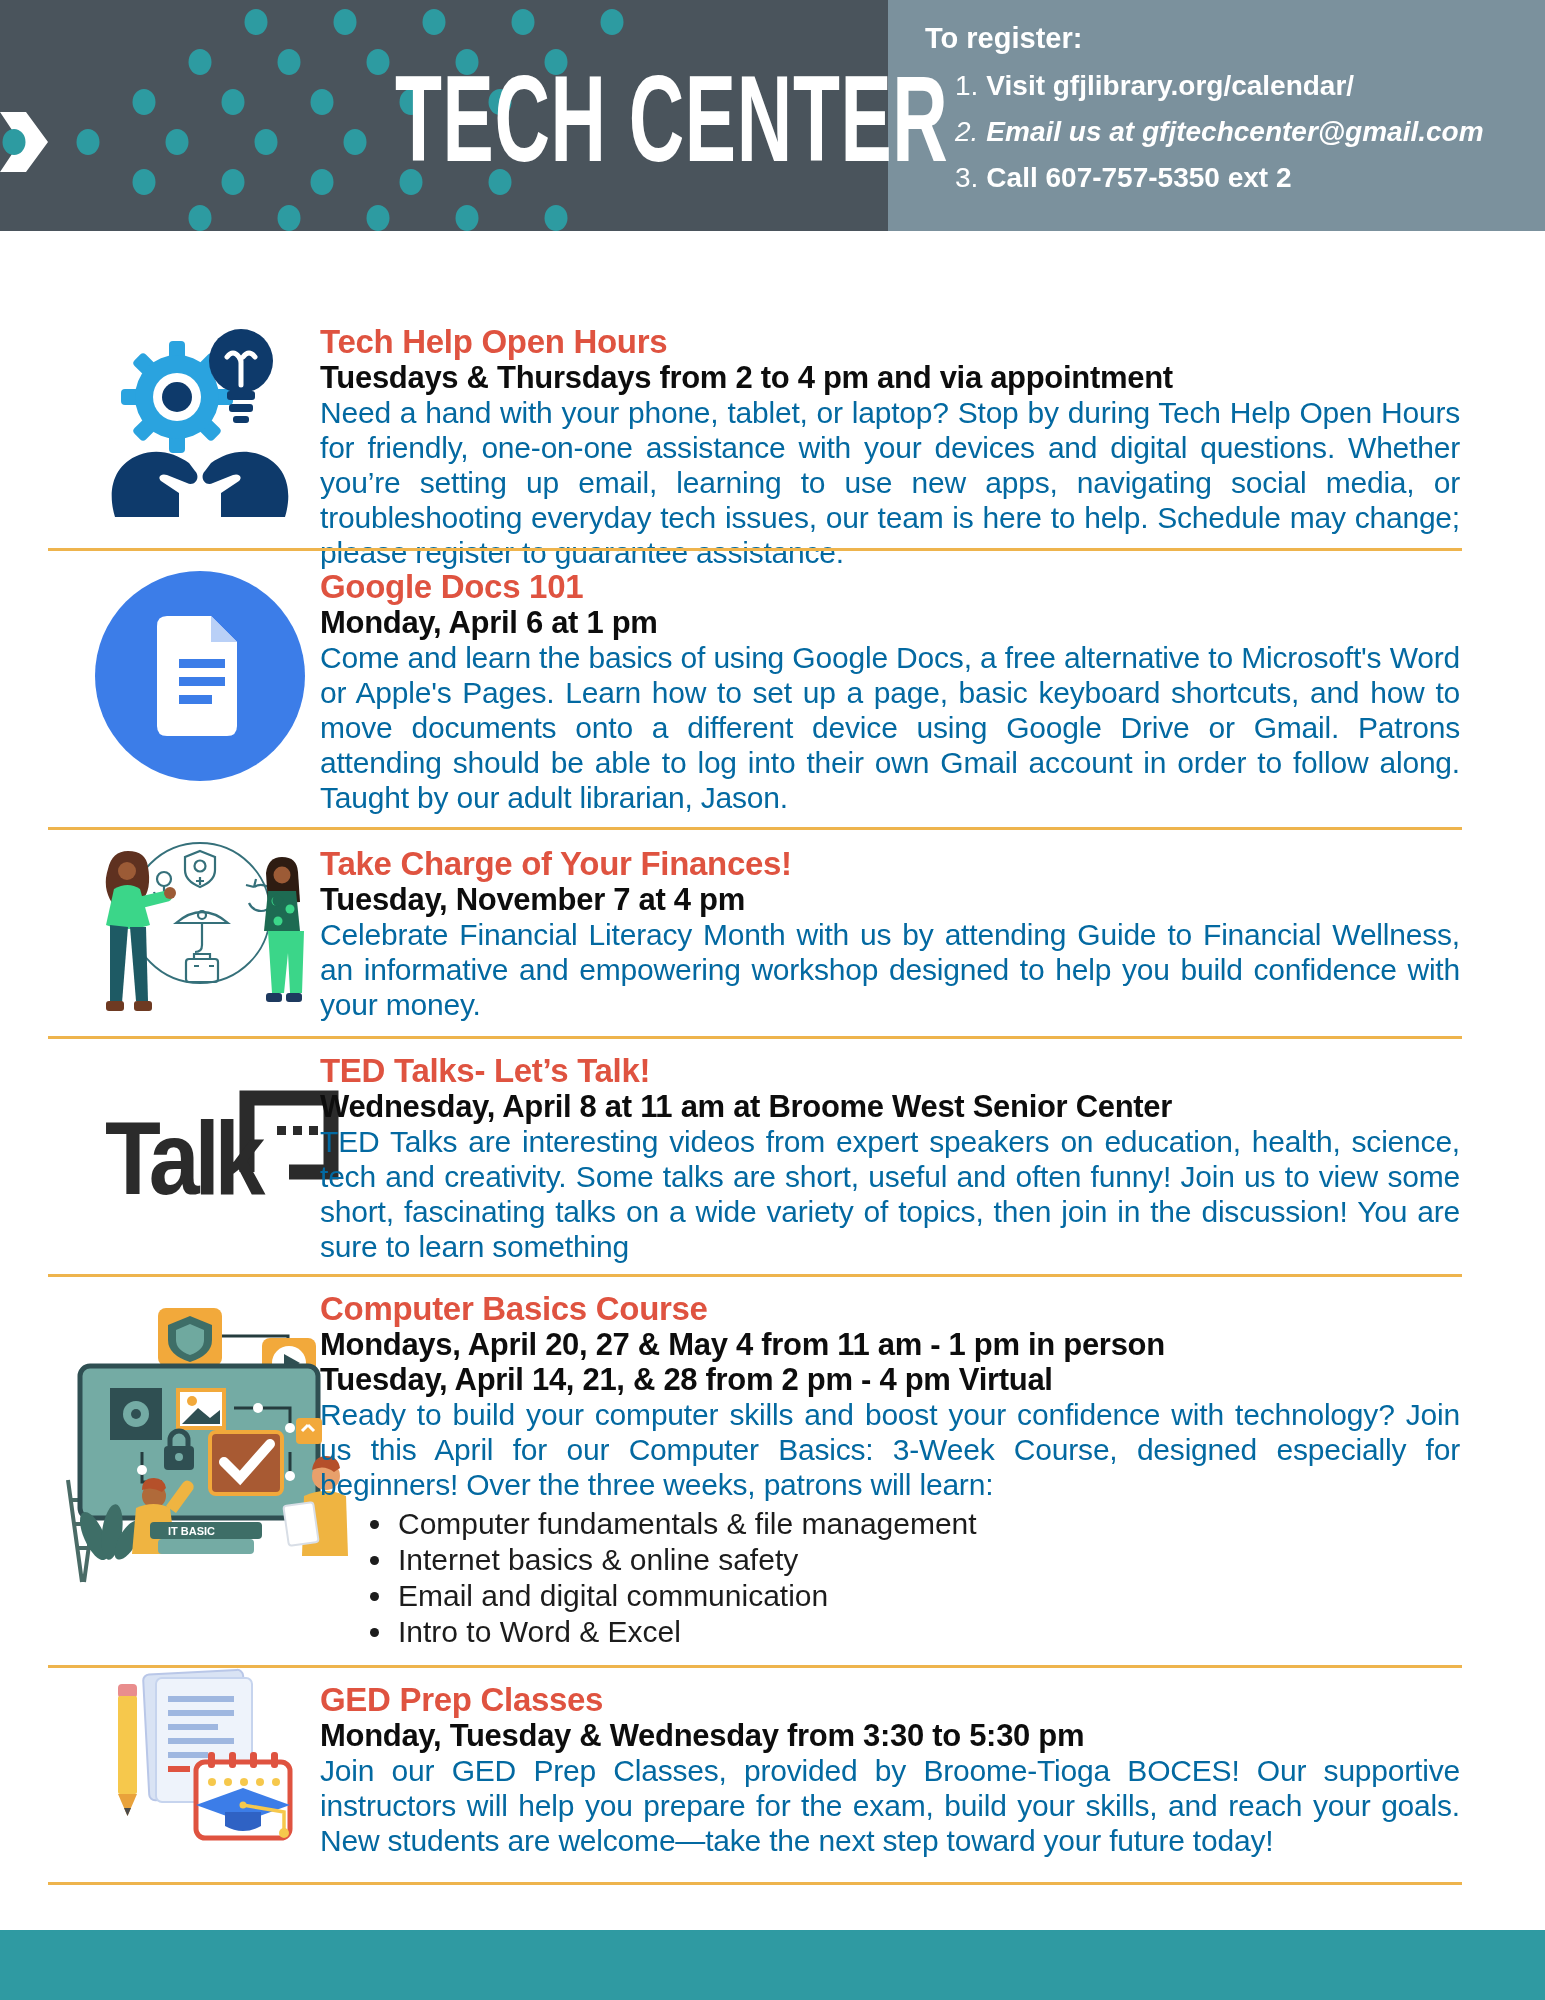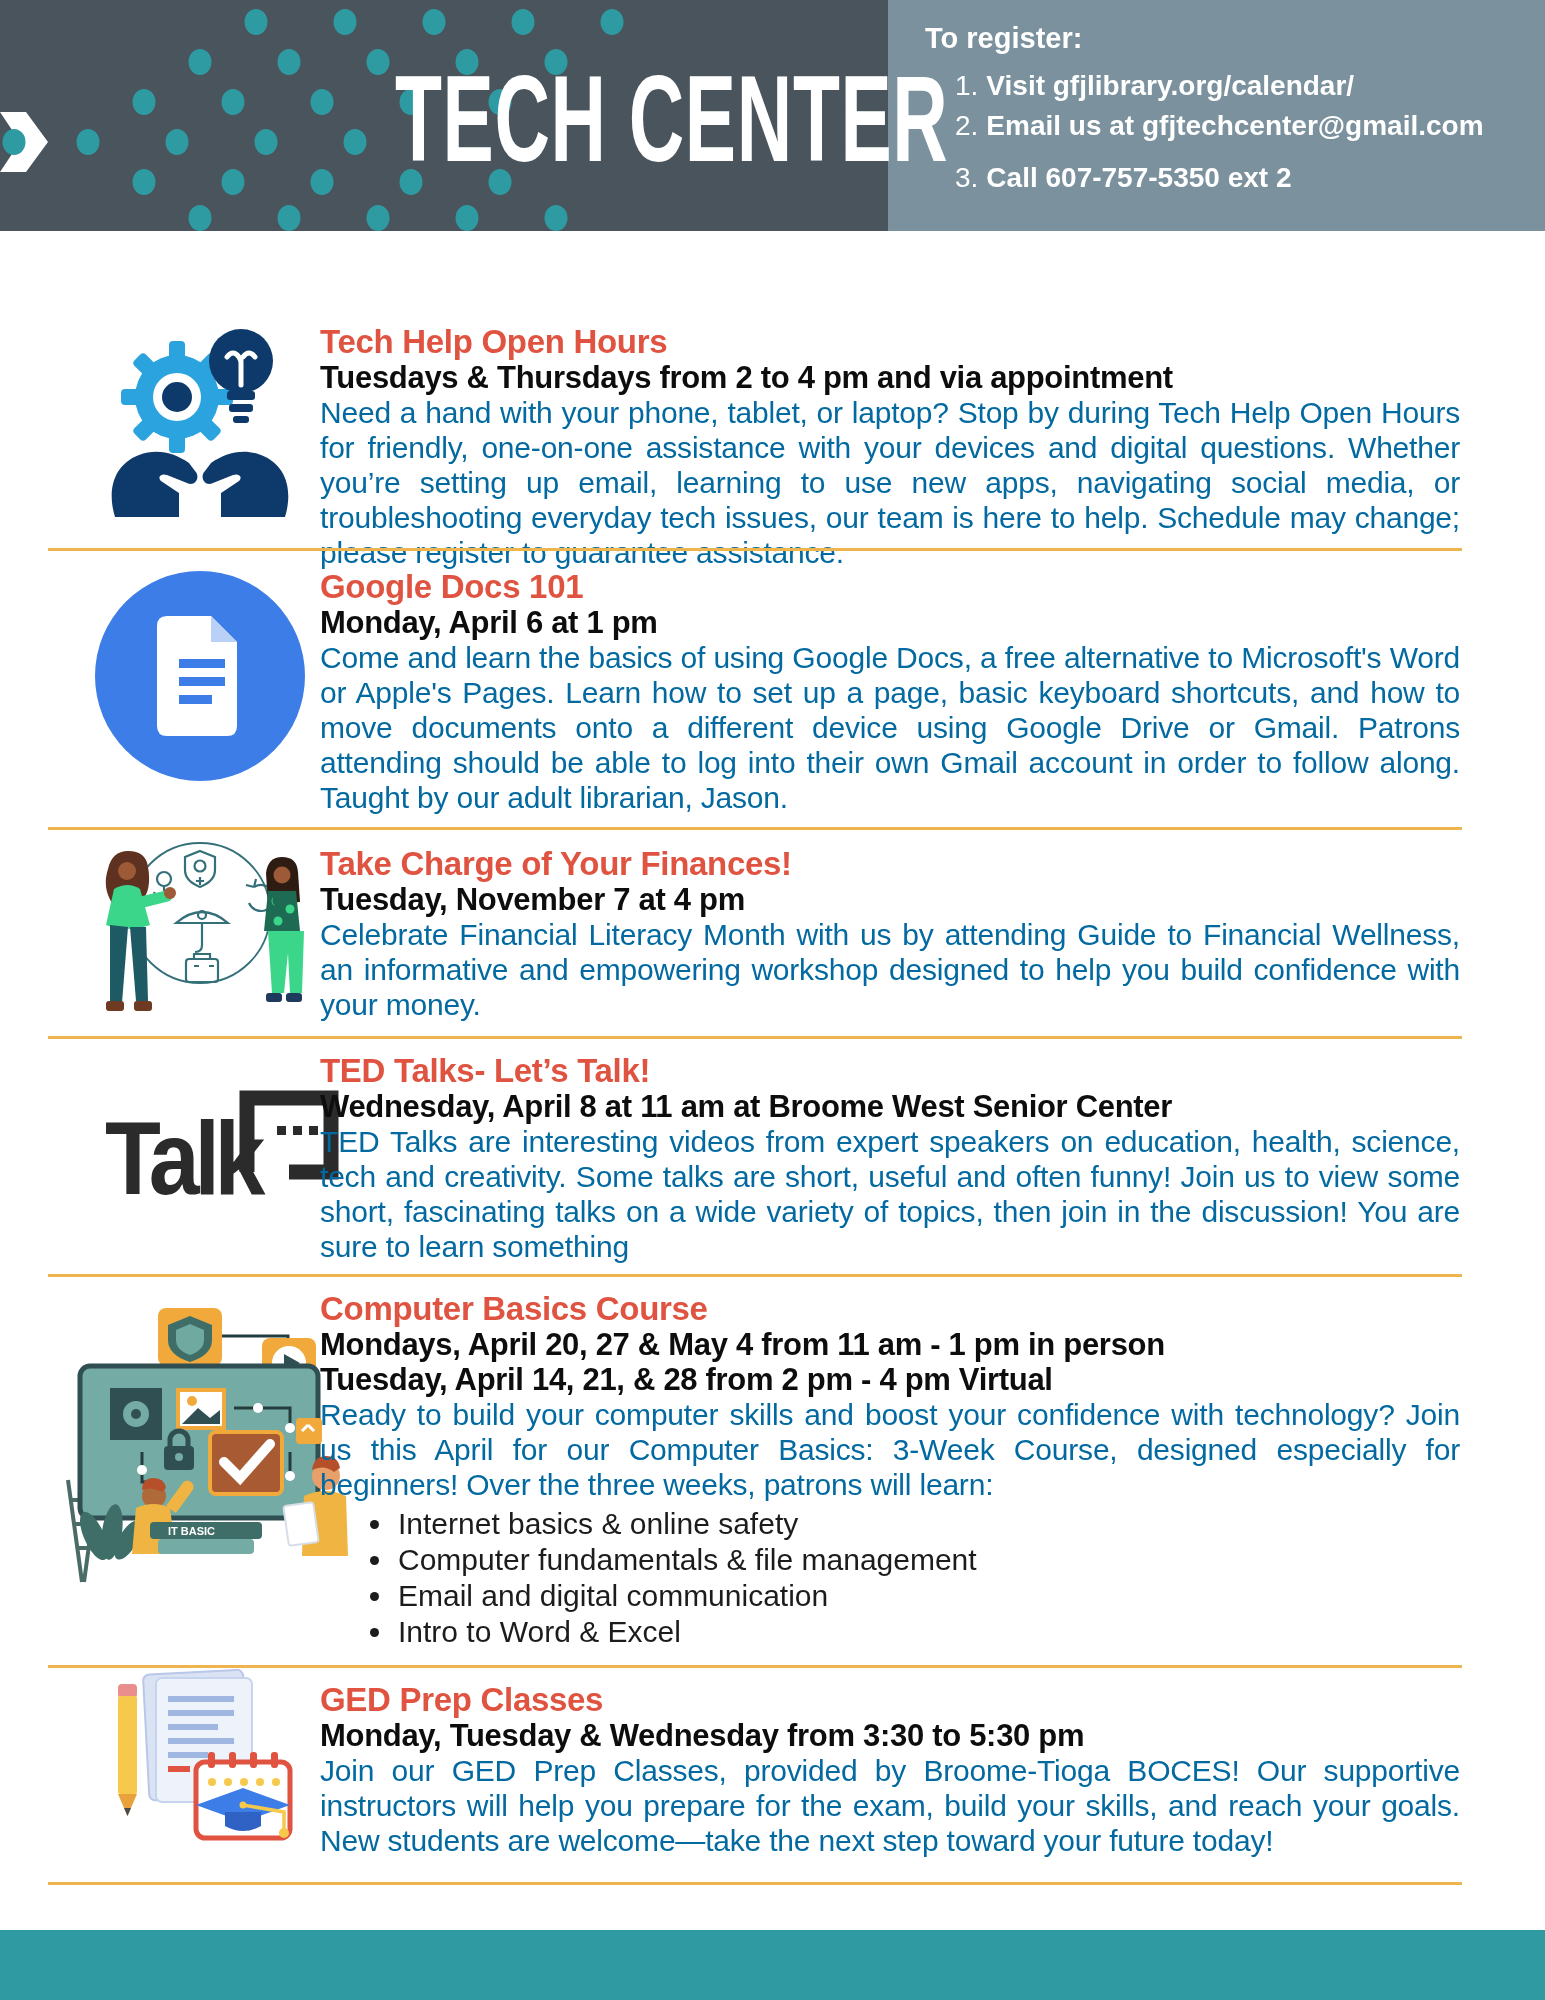--- a/index.html
+++ b/index.html
@@ -81,21 +81,21 @@
       </g>
     </svg>
 
     <h1 id="page-title">TECH CENTER</h1>
 
     <div id="register">
       <p class="reg-head">To register:</p>
       <div class="reg-item" style="left:30px;top:48px;">
         <span class="num">1.</span><span class="txt">Visit gfjlibrary.org/calendar/</span>
       </div>
-      <div class="reg-item" style="left:30px;top:88px;">
+      <div class="reg-item" style="left:30px;top:94px;font-style:italic;">
         <span class="num">2.</span><span class="txt">Email us at gfjtechcenter@gmail.com</span>
       </div>
       <div class="reg-item" style="left:30px;top:140px;">
         <span class="num">3.</span><span class="txt">Call 607-757-5350 ext 2</span>
       </div>
     </div>
   </div>
 
   <div class="icon-box" style="left:105px;top:295px;">
     <svg width="190" height="225" viewBox="0 0 190 225">
@@ -275,22 +275,22 @@
       <text x="110" y="235" font-size="11" font-weight="bold" fill="#ffffff" font-family="Liberation Sans, sans-serif">IT BASIC</text>
       <rect x="100" y="239" width="96" height="15" rx="4" fill="#74aba4"></rect>
     </svg>
   </div>
   <div class="stext" style="top:1290px;">
     <h2 class="stitle">Computer Basics Course</h2>
     <p class="sched">Mondays, April 20, 27 &amp; May 4  from 11 am - 1 pm in person</p>
     <p class="sched">Tuesday, April 14, 21, &amp; 28 from 2 pm - 4 pm Virtual</p>
     <p class="sbody">Ready to build your computer skills and boost your confidence with technology? Join us this April for our Computer Basics: 3-Week Course, designed especially for beginners! Over the three weeks, patrons will learn:</p>
     <ul class="sbullets">
+      <li>Computer fundamentals &amp; file management</li>
       <li>Internet basics &amp; online safety</li>
-      <li>Computer fundamentals &amp; file management</li>
       <li>Email and digital communication</li>
       <li>Intro to Word &amp; Excel</li>
     </ul>
   </div>
   <div class="divider" style="top:1665px;"></div>
 
   <div class="icon-box" style="left:108px;top:1662px;">
     <svg width="195" height="195" viewBox="0 0 195 195">
 
       <rect x="10" y="22" width="19" height="14" rx="4" fill="#e98d8d"></rect>

